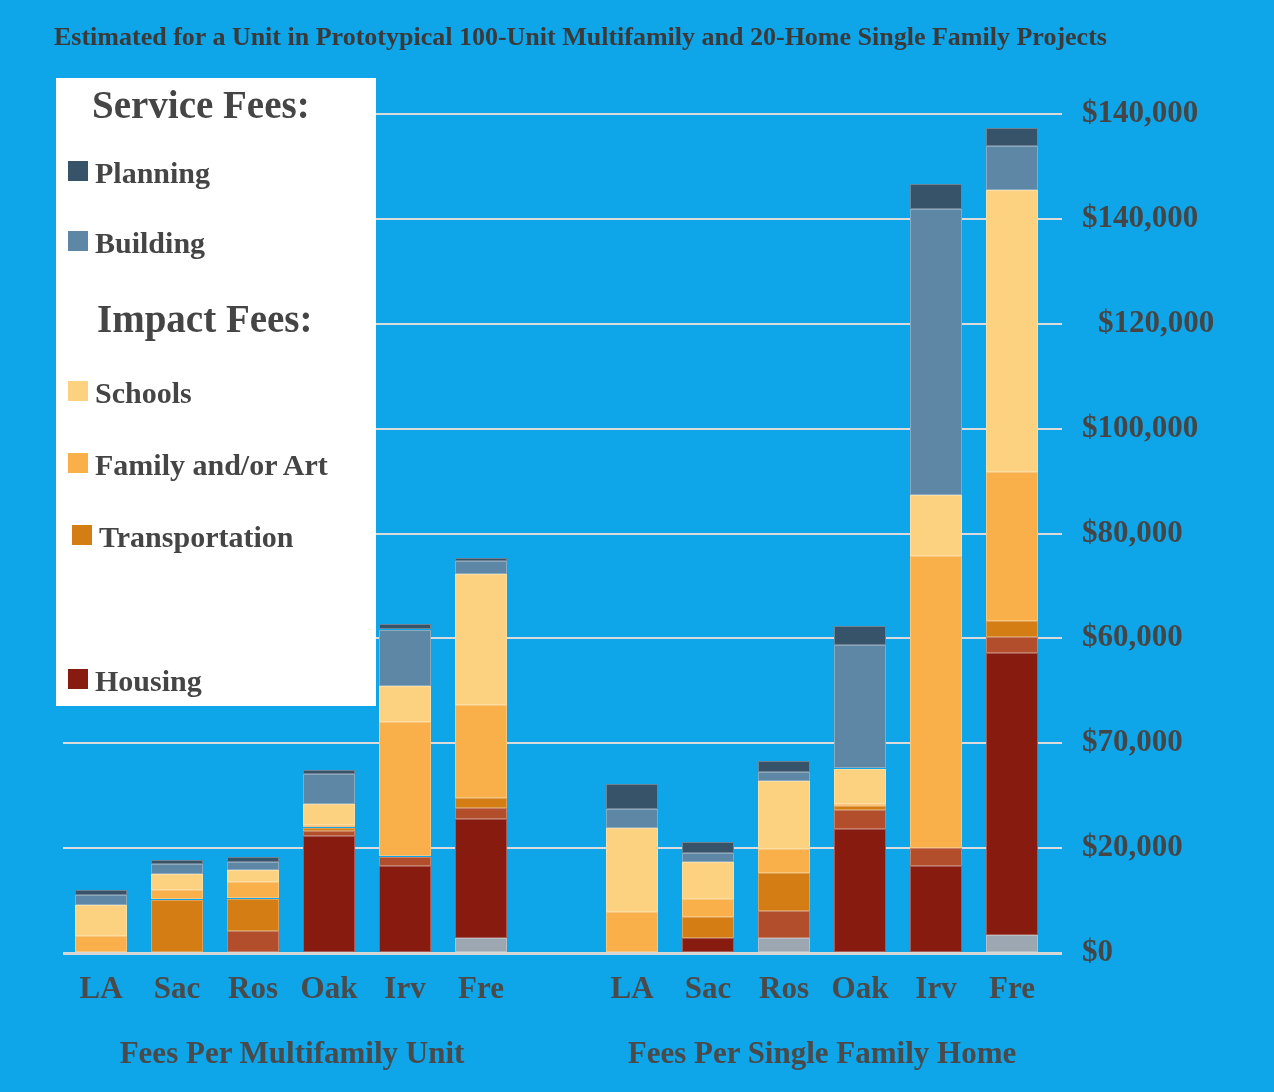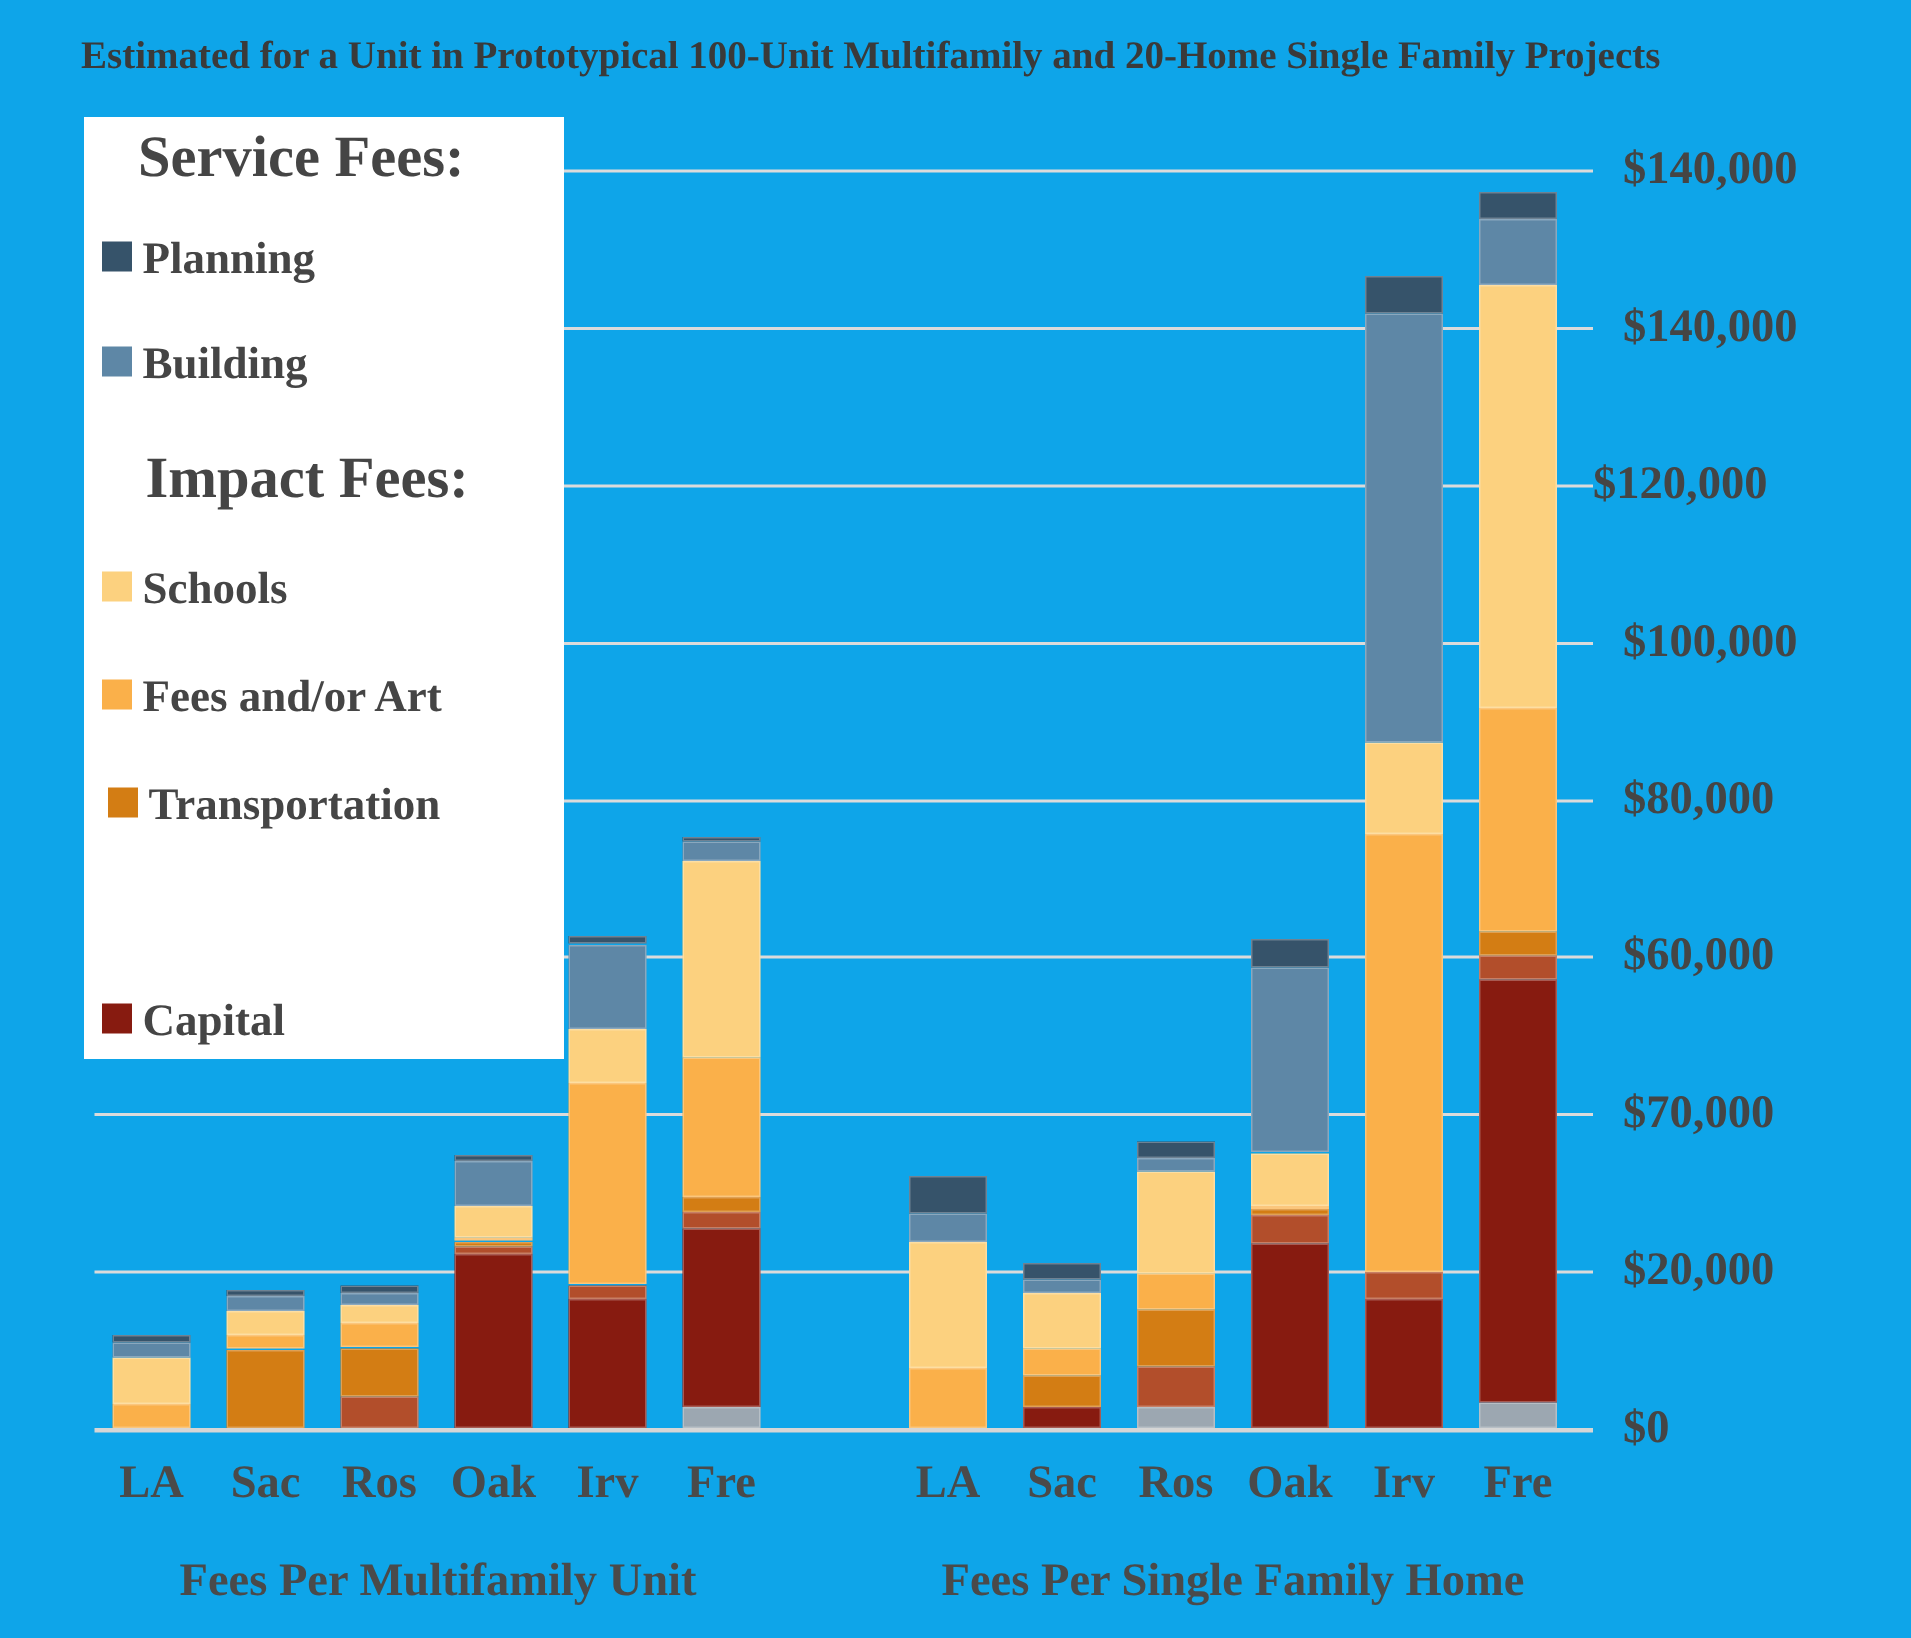--- a/index.html
+++ b/index.html
@@ -116,21 +116,21 @@
       <div class="seg" style="left: 986px; width: 52px; top: 146px; height: 43.5px; background: rgb(94, 135, 166);"></div>
       <div class="seg" style="left: 986px; width: 52px; top: 128.2px; height: 17.8px; background: rgb(54, 83, 106);"></div>
     </div>
   <div id="yticks">
       <div class="ytick" style="left: 1082px; top: 933px;">$0</div>
       <div class="ytick" style="left: 1082px; top: 828px;">$20,000</div>
       <div class="ytick" style="left: 1082px; top: 723px;">$70,000</div>
       <div class="ytick" style="left: 1082px; top: 618px;">$60,000</div>
       <div class="ytick" style="left: 1082px; top: 514px;">$80,000</div>
       <div class="ytick" style="left: 1082px; top: 409px;">$100,000</div>
-      <div class="ytick" style="left: 1062px; top: 304px;">$120,000</div>
+      <div class="ytick" style="left: 1098px; top: 304px;">$120,000</div>
       <div class="ytick" style="left: 1082px; top: 199px;">$140,000</div>
       <div class="ytick" style="left: 1082px; top: 94px;">$140,000</div>
     </div>
   <div id="xlabels">
       <div class="xlab" style="left: 56px; top: 970px;">LA</div>
       <div class="xlab" style="left: 132px; top: 970px;">Sac</div>
       <div class="xlab" style="left: 208px; top: 970px;">Ros</div>
       <div class="xlab" style="left: 284px; top: 970px;">Oak</div>
       <div class="xlab" style="left: 360px; top: 970px;">Irv</div>
       <div class="xlab" style="left: 436px; top: 970px;">Fre</div>
@@ -155,24 +155,24 @@
         <div class="leg-swatch" style="background: rgb(54, 83, 106);"></div>
         <div class="leg-label">Planning</div>
       </div>
       <div class="leg-header" style="left: 41px; top: 218px;">Impact Fees:</div>
       <div class="leg-item" style="left: 12px; top: 298px; width: 290px; height: 70px;">
         <div class="leg-swatch" style="background: rgb(252, 209, 127);"></div>
         <div class="leg-label">Schools</div>
       </div>
       <div class="leg-item" style="left: 12px; top: 370px; width: 290px; height: 70px;">
         <div class="leg-swatch" style="background: rgb(250, 176, 74);"></div>
-        <div class="leg-label">Fees and/or Art</div>
+        <div class="leg-label">Family and/or Art</div>
       </div>
       <div class="leg-item" style="left: 16px; top: 442px; width: 290px; height: 70px; text-decoration: underline;">
         <div class="leg-swatch" style="background: rgb(211, 125, 20);"></div>
         <div class="leg-label">Transportation</div>
       </div>
       <div class="leg-item" style="left: 12px; top: 586px; width: 290px; height: 70px;">
         <div class="leg-swatch" style="background: rgb(135, 27, 16);"></div>
-        <div class="leg-label">Capital</div>
+        <div class="leg-label">Housing</div>
       </div>
     </div>
 </div>
 
 </body></html>

